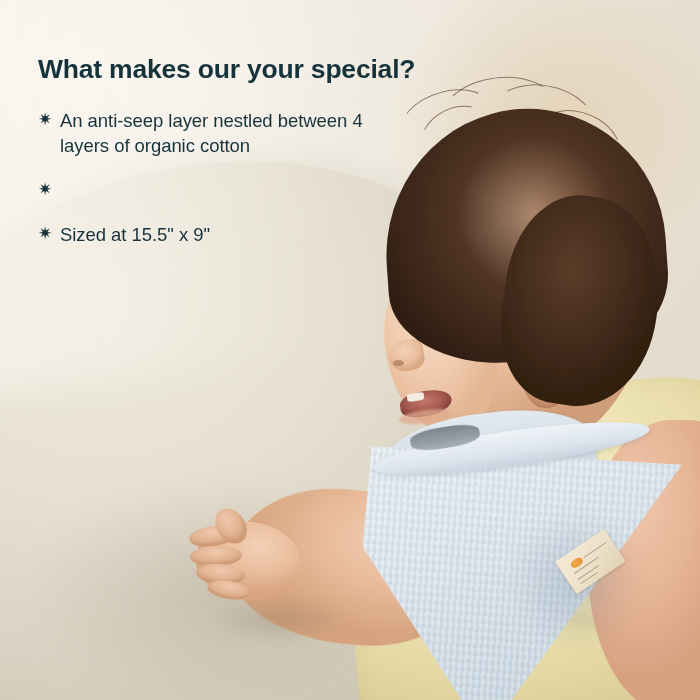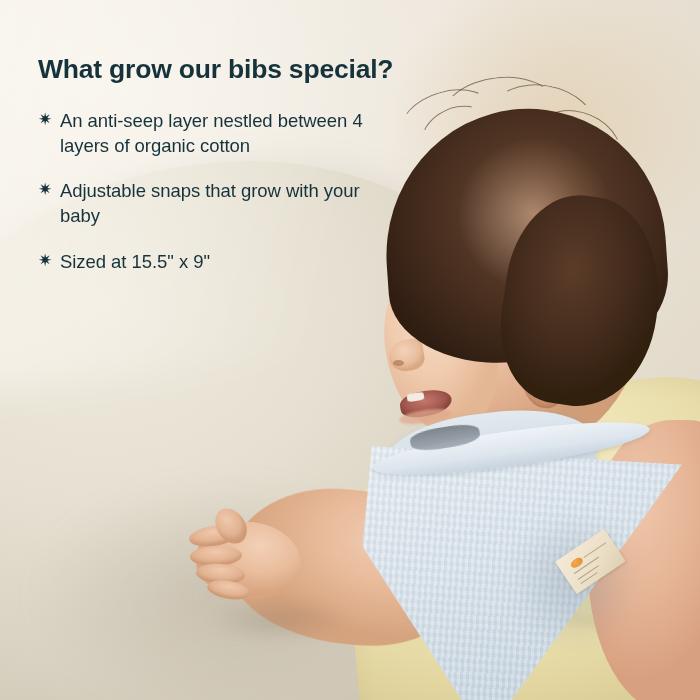--- a/index.html
+++ b/index.html
@@ -453,32 +453,31 @@
       <div class="tag-dot"></div>
       <div class="tag-line tl1"></div>
       <div class="tag-line tl2"></div>
       <div class="tag-line tl3"></div>
       <div class="tag-line tl4"></div>
     </div>
   </div>
 
   <div class="text-block">
 
-    <div class="headline">What grow our bibs special?</div>
+    <div class="headline">What makes our your special?</div>
 
     <ul class="bullets">
 
       <li class="bullet">
         <span class="bullet-marker">✷</span>
         <span class="bullet-text">An anti-seep layer nestled between 4 layers of organic cotton</span>
       </li>
 
       <li class="bullet">
         <span class="bullet-marker">✷</span>
-        <span class="bullet-text">Adjustable snaps that grow with your baby</span>
       </li>
 
       <li class="bullet">
         <span class="bullet-marker">✷</span>
         <span class="bullet-text">Sized at 15.5" x 9"</span>
       </li>
 
     </ul>
   </div>
 

